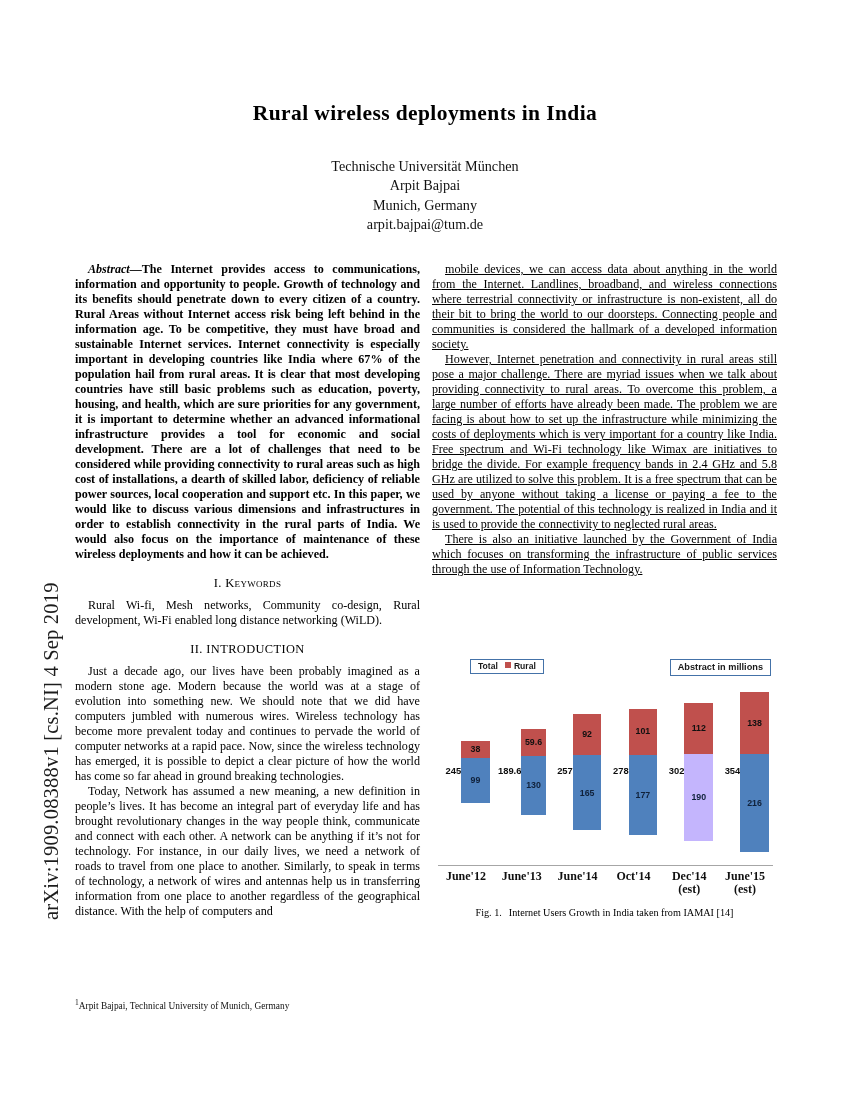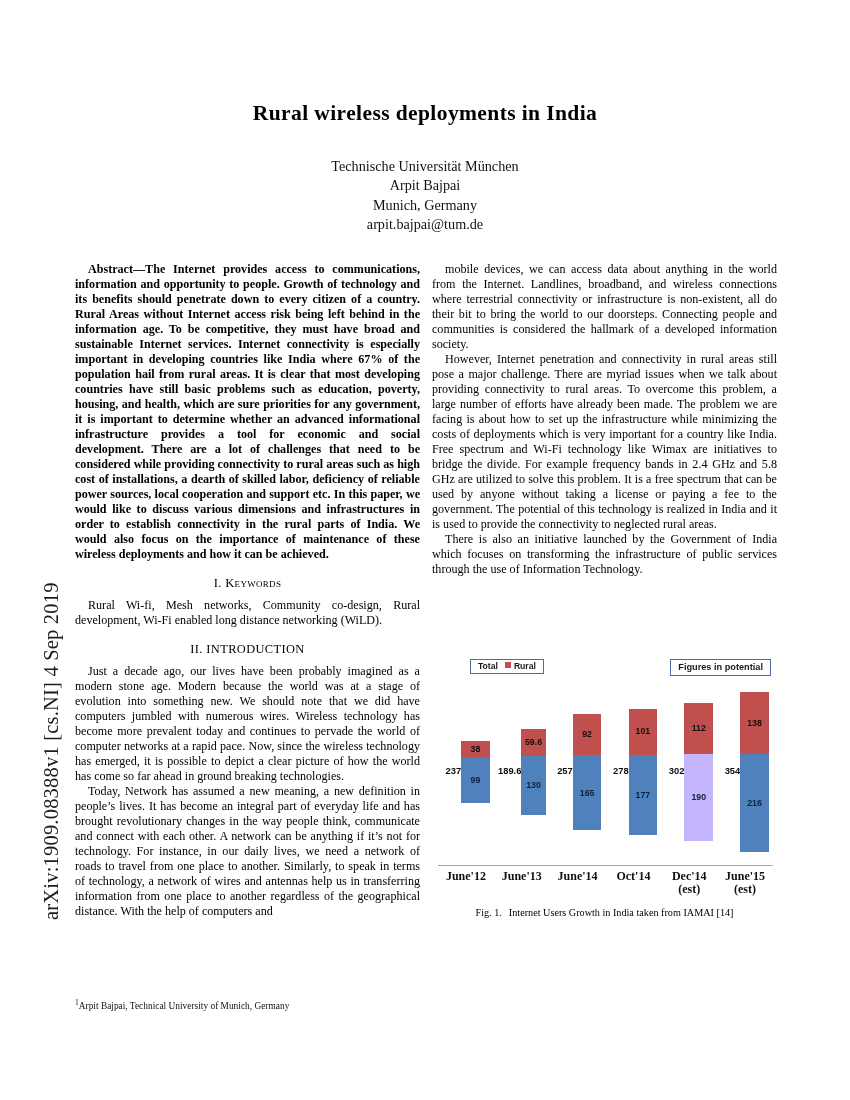--- a/index.html
+++ b/index.html
@@ -64,38 +64,39 @@
   .col {
     position: absolute;
     top: 262px;
     width: 345px;
     font-size: 12.1px;
     line-height: 15.0px;
     text-align: justify;
     color: #000;
   }
   .col-left  { left: 75px;  }
-  .col-right { left: 432px; }
+  .col-right { left: 432px; text-decoration: underline; }
 
   p.para {
     margin: 0;
     text-indent: 13px;
     text-align: justify;
     hyphens: auto;
   }
   p.para + p.para { margin-top: 0px; }
 
   .abstract {
     font-weight: bold;
     text-align: justify;
     margin: 0;
     text-indent: 13px;
     line-height: 15.0px;
   }
   .abstract .abs-label {
+    font-style: italic;
     font-weight: bold;
     margin-top: 17px;
   }
 
   .section-head {
     text-align: center;
     font-size: 12.6px;
     margin: 14px 0 7px 0;
     font-variant: small-caps;
     letter-spacing: 0.3px;
@@ -289,25 +290,25 @@
       <div class="chart-legend">
         <span class="legend-item">
           <span>Total</span>
         </span>
         <span class="legend-item">
           <span class="legend-swatch rural"></span>
           <span>Rural</span>
         </span>
       </div>
 
-      <div class="chart-note">Figures in potential</div>
+      <div class="chart-note">Abstract in millions</div>
 
       <div class="plot">
           <div class="bar-group">
-            <div class="bar-total-label">237</div>
+            <div class="bar-total-label">245</div>
             <div class="bar-stack" style="height: 33.4889%;">
               <div class="seg rural" style="height: 27.7372%; background: rgb(192, 80, 77);">38</div>
               <div class="seg urban" style="height: 72.2628%; background: rgb(79, 129, 189);">99</div>
             </div>
           </div>
           <div class="bar-group">
             <div class="bar-total-label">189.6</div>
             <div class="bar-stack" style="height: 46.3467%; justify-content: space-between;">
               <div class="seg rural" style="height: 31.4346%; background: rgb(192, 80, 77);">59.6</div>
               <div class="seg urban" style="height: 68.5654%; background: rgb(79, 129, 189);">130</div>

